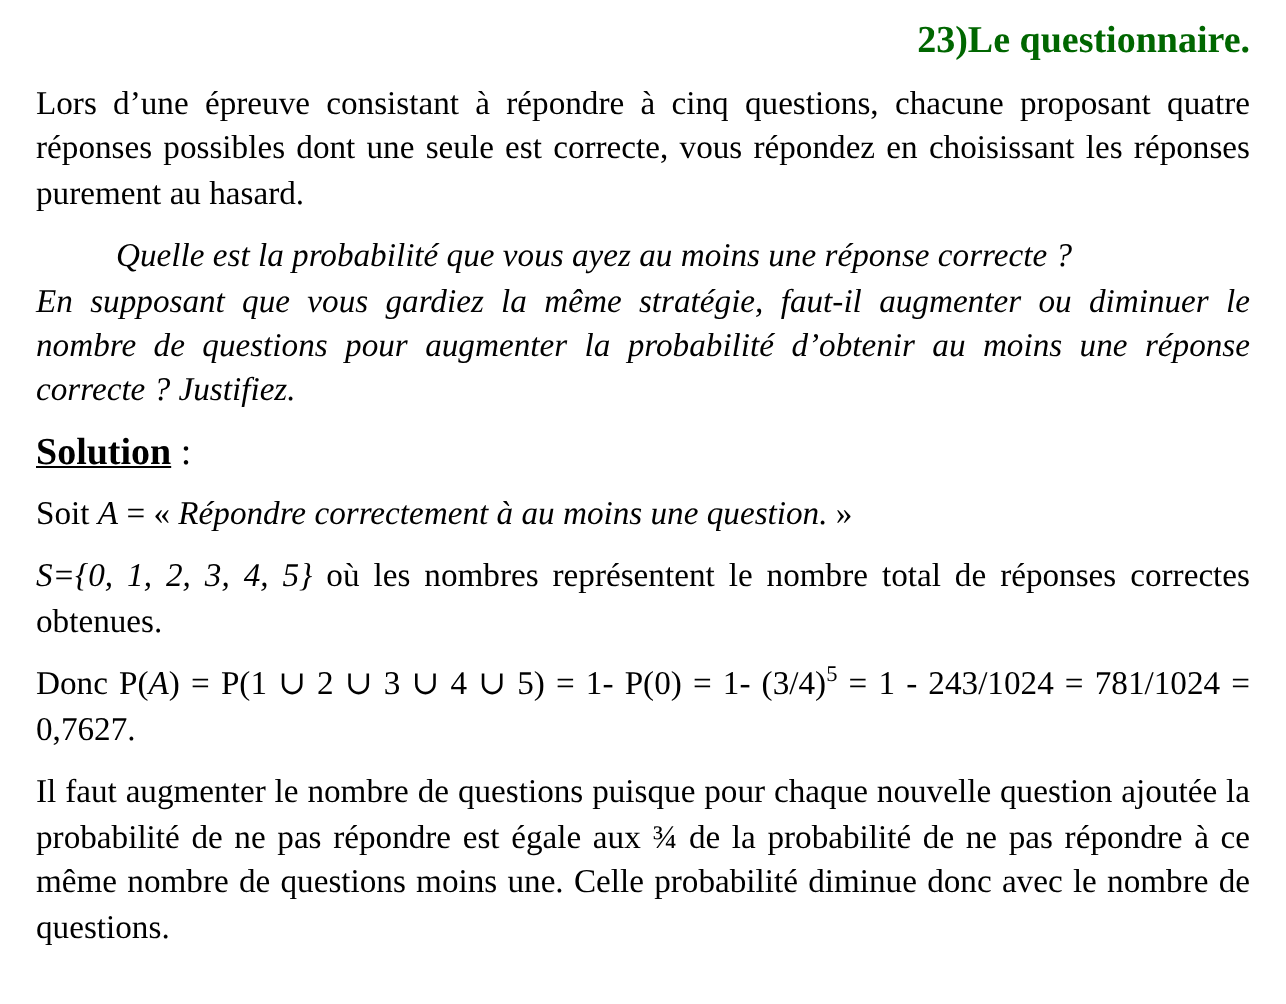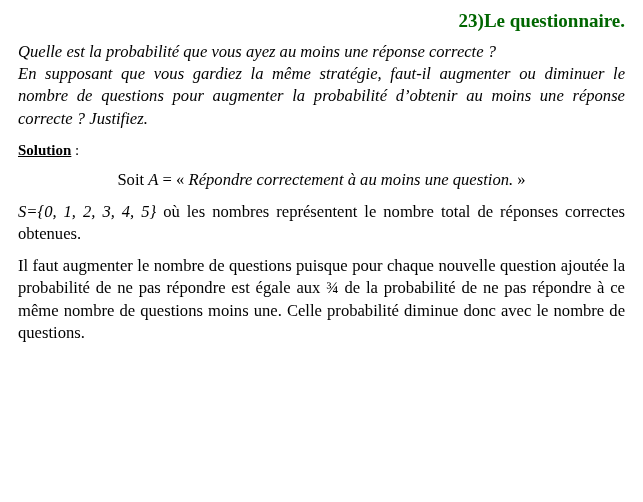--- a/index.html
+++ b/index.html
@@ -41,39 +41,40 @@
   p.para {
     margin: 0 0 9px 0;
     font-size: 16.6px;
     line-height: 22.5px;
     text-align: justify;
     text-justify: inter-word;
     -webkit-hyphens: none;
     hyphens: none;
   }
   p.noj {
-    text-align: center;
+    text-align: left;
   }
 
   
   .q-italic {
     font-style: italic;
     margin: 0 0 9px 0;
     font-size: 16.6px;
     line-height: 22.4px;
     text-align: justify;
   }
   .q-italic .l {
     display: block;
+    margin-left: 40px;
   }
 
   
   .sol-label {
     margin: 0 0 8px 0;
-    font-size: 15px;
+    font-size: 19px;
     line-height: 22px;
   }
   .sol-label .u {
     font-weight: bold;
     text-decoration: underline;
   }
   .sol-label .colon {
     font-weight: normal;
     text-decoration: none;
   }
@@ -90,29 +91,31 @@
 </style>
 </head>
 <body>
 
 <div class="page">
 
   <div class="ex-heading" style="color: rgb(0, 102, 0);">
     <span class="ex-num">23)</span><span>Le questionnaire.</span>
   </div>
 
+  <p class="para">Lors d’une épreuve consistant à répondre à cinq questions, chacune proposant quatre réponses possibles dont une seule est correcte, vous répondez en choisissant les réponses purement au hasard.</p>
 
   <div class="q-italic">
     <span class="l">Quelle est la probabilité que vous ayez au moins une réponse correcte ?</span>
     <span>En supposant que vous gardiez la même stratégie, faut-il augmenter ou diminuer le nombre de questions pour augmenter la probabilité d’obtenir au moins une réponse correcte ? Justifiez.</span>
   </div>
 
   <p class="sol-label"><span class="u">Solution</span><span class="colon"> :</span></p>
 
 
   <p class="para noj"><span>Soit </span><span class="it">A</span><span> = « </span><span class="it">Répondre correctement à au moins une question.</span><span> »</span></p>
 
   <p class="para"><span class="nowrapline">S={0, 1, 2, 3, 4, 5}</span><span> où les nombres représentent le nombre total de réponses correctes obtenues.</span></p>
 
+  <p class="para"><span>Donc P(</span><span class="it">A</span><span>) = P(1 ∪ 2 ∪ 3 ∪ 4 ∪ 5) = 1- P(0) = 1- (3/4)</span><sup class="exp">5</sup><span> = 1 - 243/1024 = 781/1024 = 0,7627.</span></p>
 
   <p class="para">Il faut augmenter le nombre de questions puisque pour chaque nouvelle question ajoutée la probabilité de ne pas répondre est égale aux ¾ de la probabilité de ne pas répondre à ce même nombre de questions moins une. Celle probabilité diminue donc avec le nombre de questions.</p>
 
 </div>
 
 </body></html>

